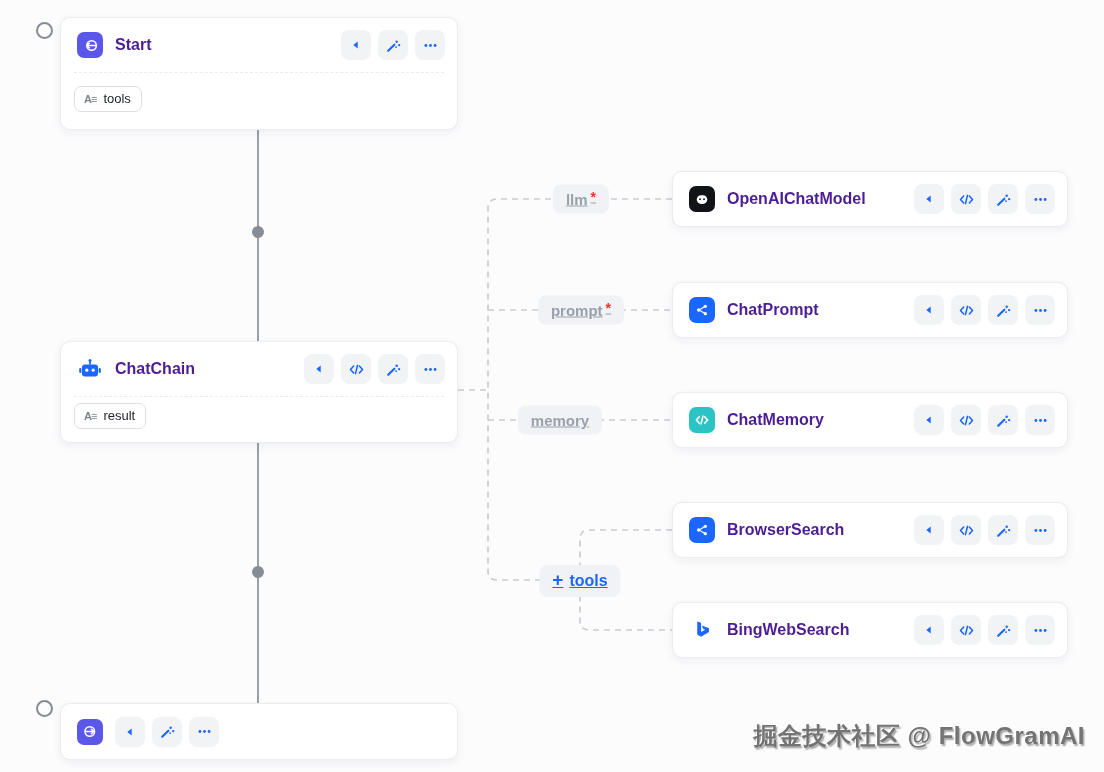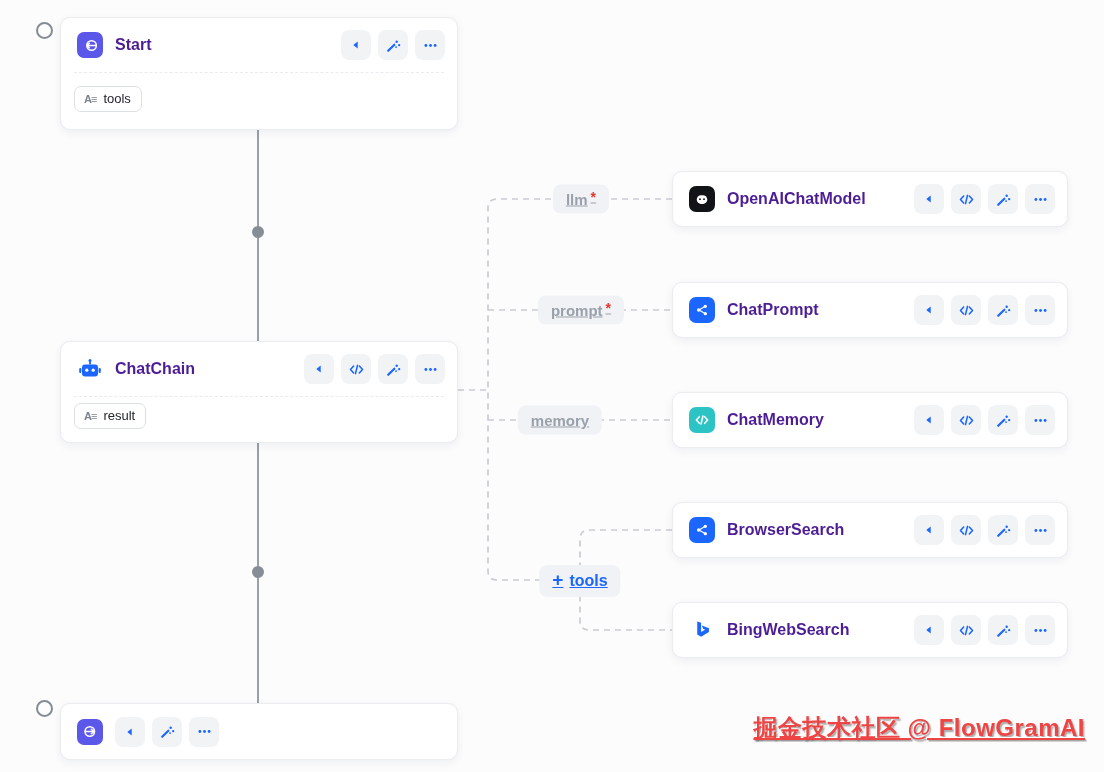--- a/index.html
+++ b/index.html
@@ -65,25 +65,24 @@
     position:absolute; transform:translate(-50%,-50%);
     background:#f1f2f5; border-radius:8px; padding:6px 13px;
     font-size:15px; font-weight:600; color:#9aa1ab;
     display:flex; align-items:center; white-space:nowrap;text-decoration:underline;
   }
   .pill .req { color:#e5352b; font-size:14px; font-weight:700; margin-left:3px; margin-top:-6px; }
   .pill.tools { color:#1a66ff; font-weight:700; font-size:16px; }
   .pill.tools .plus { font-size:19px; font-weight:700; margin-right:6px; margin-top:-2px; }
 
   .watermark {
-    position:absolute; right:19px; bottom:28px;
+    position:absolute; right:19px; bottom:20px;
     font-size:24px; font-weight:700; letter-spacing:.5px;
-    color:#ef4444;
+    color:#737373;
     text-shadow:-1px -1px 0 rgba(255,255,255,.95), 1.5px 1.5px 1.5px rgba(110,110,110,.6);
-    text-decoration:underline;
   }
 </style>
 </head>
 <body>
 
 <div class="canvas">
 
   <svg class="edges" width="1104" height="772" viewBox="0 0 1104 772">
 
     <path d="M258 130 V341" stroke="#9aa0a8" stroke-width="2" fill="none"></path>

